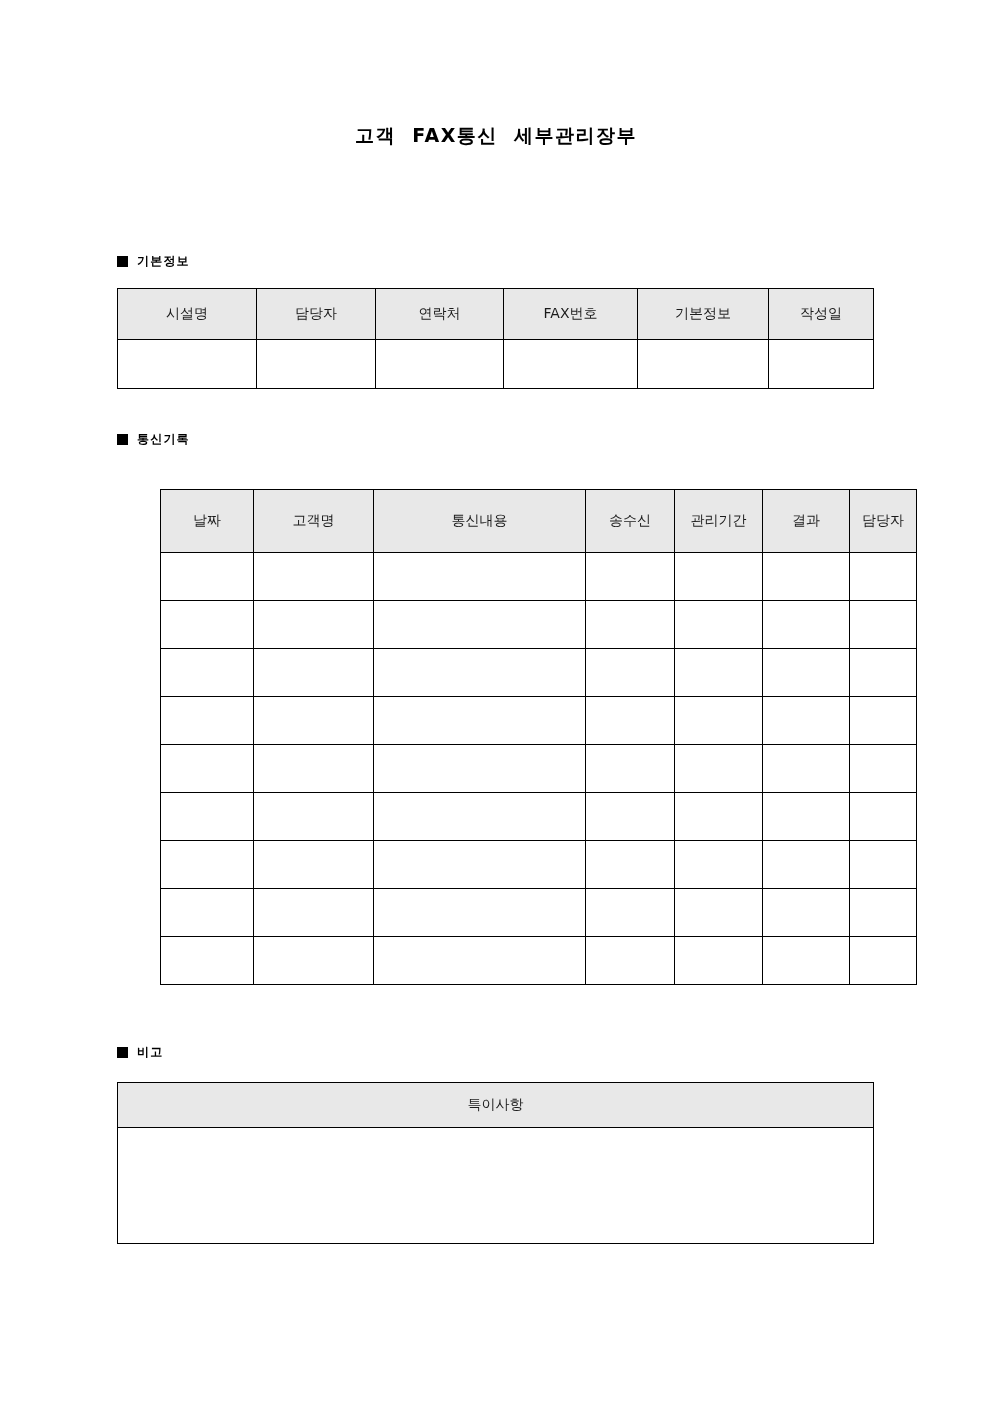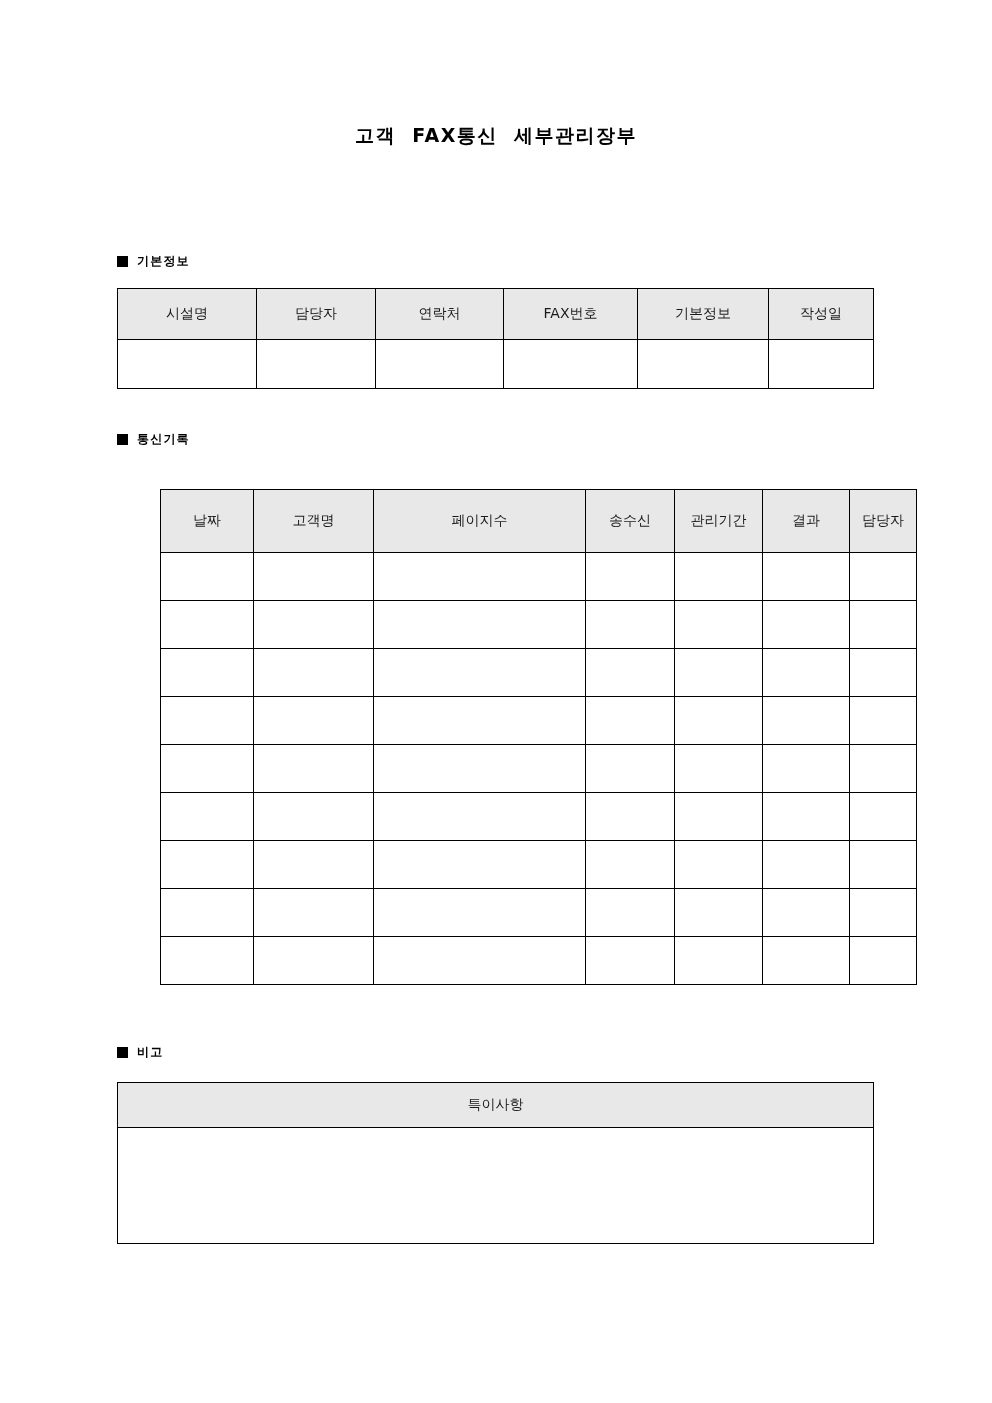--- a/index.html
+++ b/index.html
@@ -178,21 +178,21 @@
         <col class="r2">
         <col class="r3">
       <col class="r4">
         <col class="r5">
         <col class="r6">
     </colgroup>
     <thead>
       <tr>
         <th>날짜</th>
         <th>고객명</th>
-        <th>페이지수</th>
+        <th>통신내용</th>
         <th>송수신</th>
         <th>관리기간</th>
         <th>결과</th>
         <th>담당자</th>
       </tr>
     </thead>
     <tbody>
       <tr>
         <td class="blank"></td>
         <td class="blank"></td>

